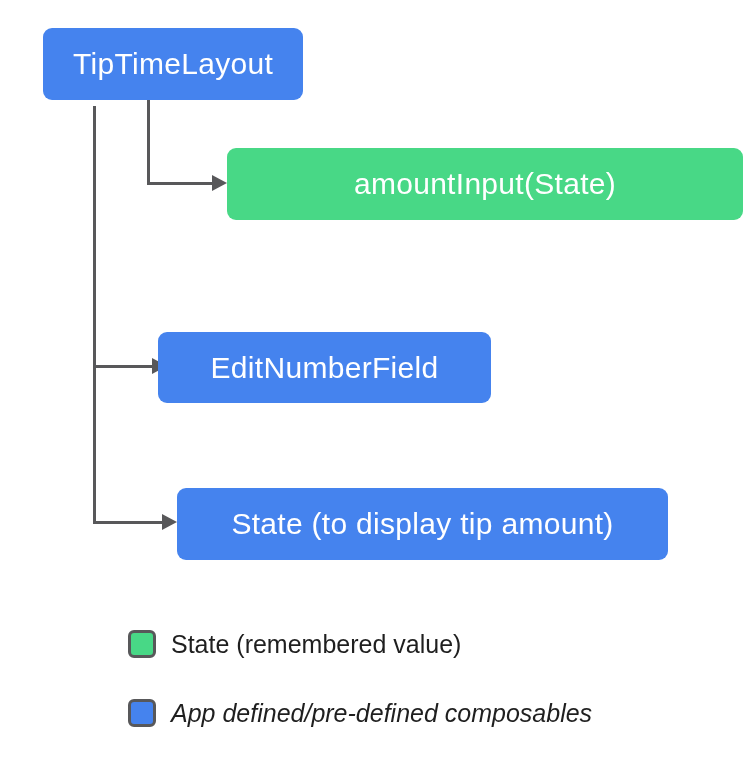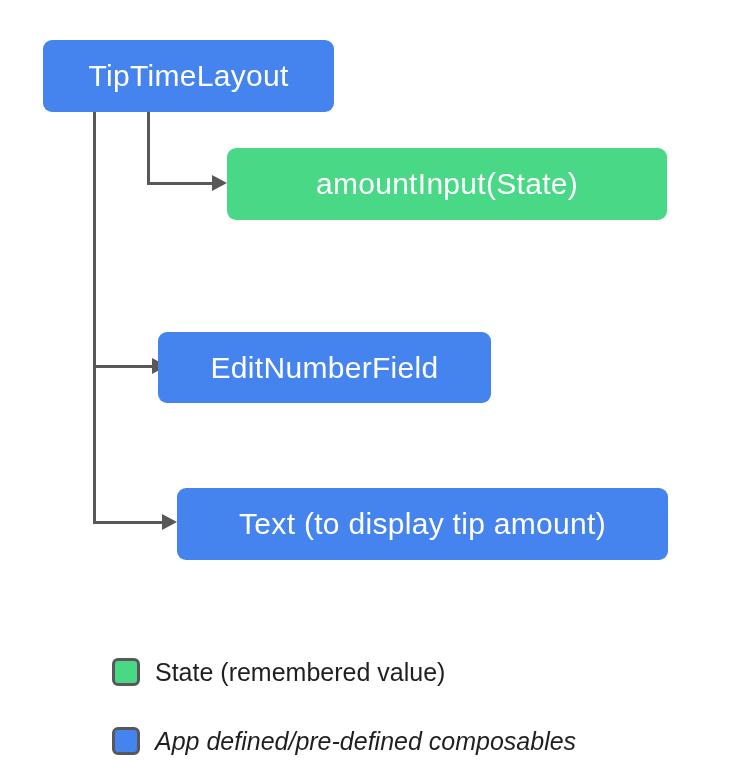--- a/index.html
+++ b/index.html
@@ -30,22 +30,22 @@
     font-weight: 400;
     display: flex;
     align-items: center;
     justify-content: center;
     letter-spacing: 0.3px;
     white-space: nowrap;
   }
   .node.blue  { background: var(--composable-blue); }
   .node.green { background: var(--state-green); }
 
-  #node-root     { left: 43px;  top: 40px;  width: 291px; height: 72px; }
-  #node-amount   { left: 227px; top: 148px; width: 440px; height: 72px; }
+  #node-root     { left: 43px;  top: 28px;  width: 260px; height: 72px; }
+  #node-amount   { left: 227px; top: 148px; width: 516px; height: 72px; }
   #node-editnum  { left: 158px; top: 332px; width: 333px; height: 71px; }
   #node-textdisp { left: 177px; top: 488px; width: 491px; height: 72px; }
 
   .edge {
     position: absolute;
     background: var(--connector-gray);
   }
   
   #edge-trunk        { left: 93px;  top: 106px; width: 3px;  height: 418px; }
   
@@ -63,25 +63,24 @@
     border-top: 8px solid transparent;
     border-bottom: 8px solid transparent;
     border-left: 15px solid var(--connector-gray);
   }
   #arrow-amount   { left: 212px; top: 175px; }
   #arrow-editnum  { left: 152px; top: 358px; }
   #arrow-textdisp { left: 162px; top: 514px; }
 
   .legend-row {
     position: absolute;
-    left: 112px;
+    left: 128px;
     display: flex;
     align-items: center;
     gap: 15px;
-    margin-top: 28px;
   }
   #legend-row-state      { top: 630px; }
   #legend-row-composable { top: 699px; font-style: italic; }
 
   .swatch {
     width: 28px;
     height: 28px;
     border: 3px solid var(--connector-gray);
     border-radius: 6px;
     flex: 0 0 auto;
@@ -110,21 +109,21 @@
   <div class="arrowhead" id="arrow-amount"></div>
   <div class="arrowhead" id="arrow-editnum"></div>
   <div class="arrowhead" id="arrow-textdisp"></div>
 
   <div class="node blue" id="node-root">TipTimeLayout</div>
 
   <div class="node green" id="node-amount">amountInput(State)</div>
 
   <div class="node blue" id="node-editnum">EditNumberField</div>
 
-  <div class="node blue" id="node-textdisp">Text (to display tip amount)</div>
+  <div class="node blue" id="node-textdisp">State (to display tip amount)</div>
 
   <div class="legend-row" id="legend-row-state">
     <span class="swatch green"></span>
     <span class="legend-label">State (remembered value)</span>
   </div>
 
   <div class="legend-row" id="legend-row-composable">
     <span class="swatch blue"></span>
     <span class="legend-label">App defined/pre-defined composables</span>
   </div>

